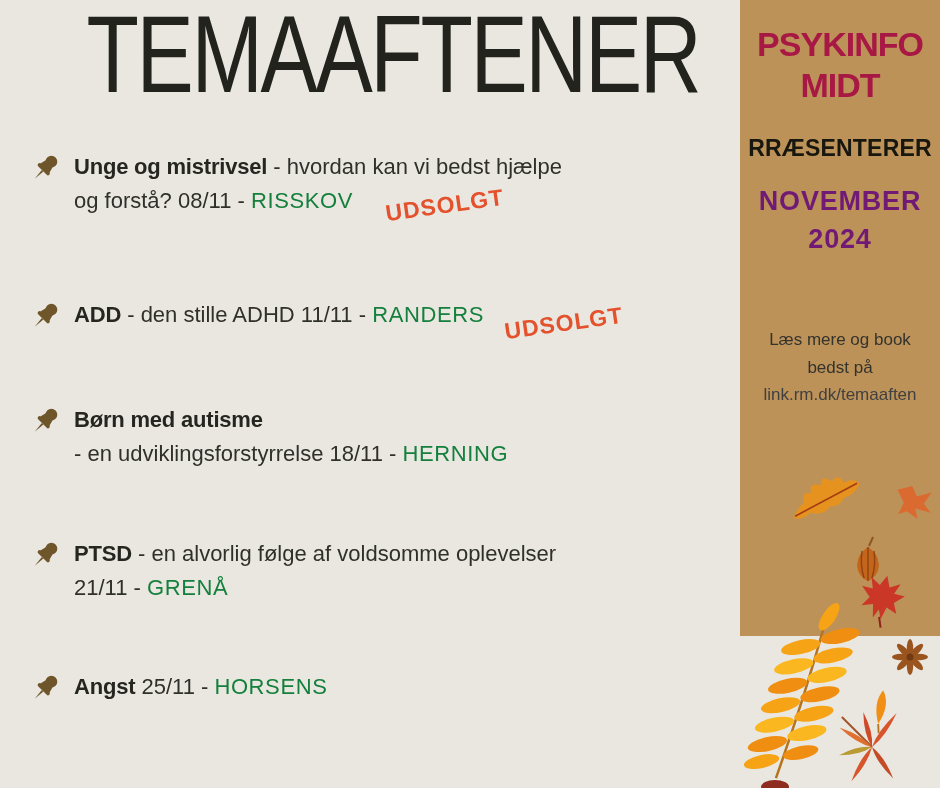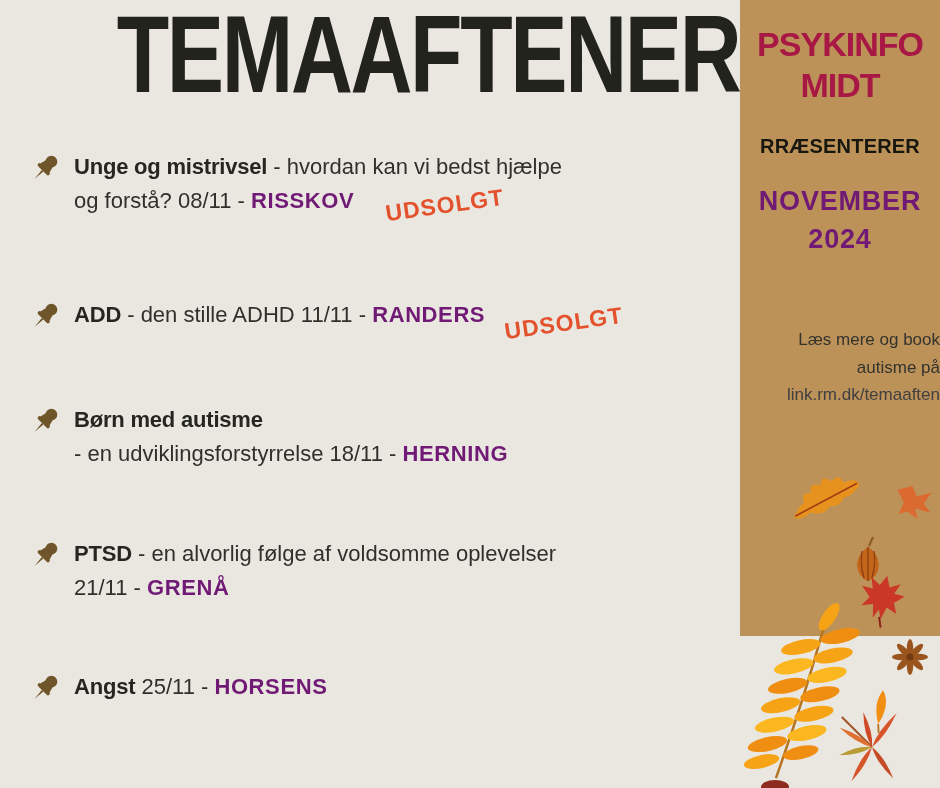--- a/index.html
+++ b/index.html
@@ -3,58 +3,58 @@
 <meta charset="utf-8">
 <style>
   html,body{margin:0;padding:0;background:#888;}
   .poster{
     position:relative;width:940px;height:788px;overflow:hidden;
     background:#eae7e1;font-family:"Liberation Sans",sans-serif;
   }
   
   .title{
     position:absolute;top:2px;left:0;width:740px;margin:0;
-    text-align:center;font-size:110px;line-height:104px;font-weight:bold;
-    color:#23231e;letter-spacing:-3px;padding-left:29px;
+    text-align:center;font-size:110px;line-height:104px;font-weight:normal;
+    color:#23231e;letter-spacing:-3px;
   }
   .title span{display:inline-block;transform:scaleX(0.78);transform-origin:center;}
   
   .event{
     position:absolute;left:28px;width:700px;
     color:#30302b;font-size:22px;line-height:34px;
   }
   .event .pin{position:absolute;left:0;top:1px;width:34px;height:34px;}
   .event .etext{margin-left:46px;}
   .event .line{white-space:pre-wrap;}
   .event b{font-weight:bold;color:#262621;letter-spacing:-0.2px;}
-  .city{color:#701a75;font-weight:bold;letter-spacing:0.6px;}
+  .city{color:#15803d;font-weight:normal;letter-spacing:0.6px;}
   .udsolgt{
     position:absolute;color:#e4512d;font-weight:bold;font-size:23px;
     letter-spacing:1px;transform:rotate(-8deg);white-space:nowrap;
   }
   
   .sidebar{
     position:absolute;left:740px;top:0;width:200px;height:636px;
     background:#bd9259;text-align:center;
   }
   .brand{
     position:absolute;top:24px;left:0;width:200px;margin:0;
     font-size:34px;line-height:41px;font-weight:bold;color:#a81844;letter-spacing:-1px;
   }
   .presents{
     position:absolute;top:135px;left:0;width:200px;
-    font-size:20px;font-weight:bold;color:#17170f;letter-spacing:0.2px;
+    font-size:23px;font-weight:bold;color:#17170f;letter-spacing:0.2px;
   }
   .month{
     position:absolute;top:182px;left:0;width:200px;
     font-size:27px;line-height:38px;font-weight:bold;color:#701a75;letter-spacing:0.8px;
   }
   .cta{
     position:absolute;top:326px;left:0;width:200px;
-    font-size:17px;line-height:27.5px;color:#33332d;text-align:right;
+    font-size:17px;line-height:27.5px;color:#33332d;
   }
   .cta .link{color:#404040;}
   .decor{position:absolute;left:740px;top:440px;width:200px;height:348px;}
 </style>
 </head>
 <body>
 
 <div class="poster">
 
   <h1 class="title"><span>TEMAAFTENER</span></h1>
@@ -149,21 +149,21 @@
       <span>PSYKINFO</span><br>
       <span>MIDT</span>
     </h2>
     <div class="presents">RRÆSENTERER</div>
     <div class="month">
       <span>NOVEMBER</span><br>
       <span>2024</span>
     </div>
     <div class="cta">
       <span>Læs mere og book</span><br>
-      <span>autisme på</span><br>
+      <span>bedst på</span><br>
       <span class="link">link.rm.dk/temaaften</span>
     </div>
   </aside>
 
   <svg class="decor" viewBox="0 0 200 348">
 
     <g transform="translate(86,57) rotate(-24)">
       <path d="M-38,6 Q-30,-2 -22,-4 Q-22,-15 -12,-10 Q-10,-21 0,-13 Q4,-23 12,-12 Q21,-17 22,-6 Q35,-6 36,2 Q26,10 16,8 Q8,15 0,10 Q-10,17 -20,8 Q-32,12 -38,6 Z" fill="#e6921f"></path>
       <path d="M-36,5 L34,0" stroke="#a33c14" stroke-width="1.6" fill="none"></path>
     </g>

